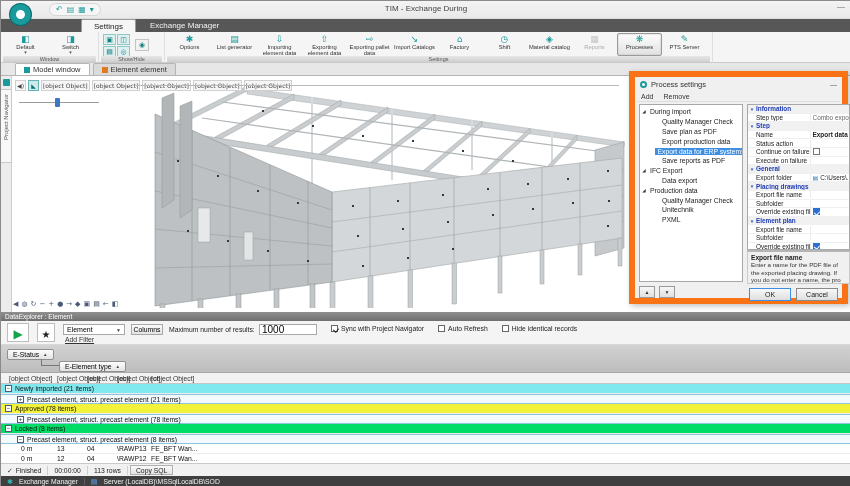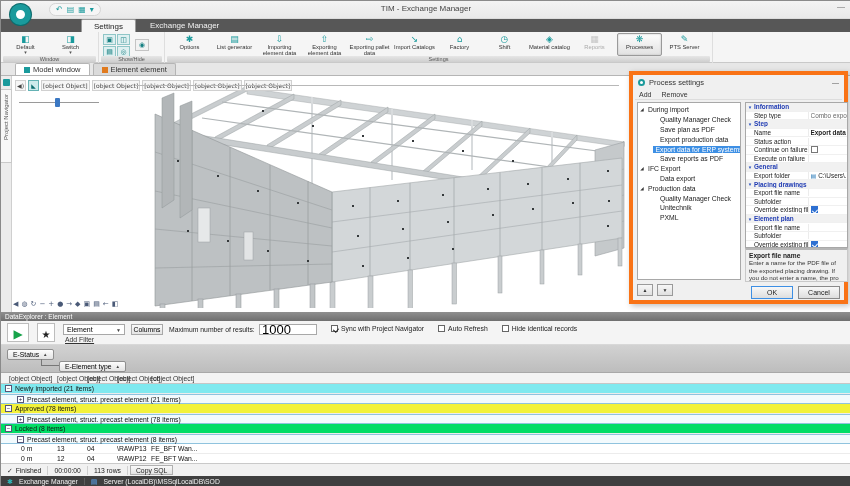--- a/index.html
+++ b/index.html
@@ -51,21 +51,21 @@
   .pb-btn.hl{background:#cdeaeb;border-color:#64b2b4;color:#0d6e70;}
   .pb-line{position:absolute;left:135px;top:9px;width:483px;height:1px;background:#b8b8b8;}
   .slider{position:absolute;left:18px;top:22px;width:80px;height:9px;}
   .slider .track{position:absolute;left:0;right:0;top:4px;height:1px;background:#9a9a9a;}
   .slider .handle{position:absolute;left:36px;top:0;width:5px;height:9px;background:#3b78c3;border-radius:1px;cursor:default;}
   .vp-tools{position:absolute;left:12px;bottom:3px;height:10px;display:flex;align-items:center;gap:3px;}
   .vp-tools span{font-family:"DejaVu Sans",sans-serif;font-size:7px;line-height:9px;color:#4a5a77;cursor:default;}
   .model-svg{position:absolute;left:11px;top:4px;}
 
   
-  .dlg{position:absolute;left:628px;top:70px;width:219px;height:233px;background:#f0f0f0;border:4px solid #f97316;box-shadow:2px 2px 6px rgba(0,0,0,.25);}
+  .dlg{position:absolute;left:628px;top:70px;width:219px;height:233px;background:#f0f0f0;border:6px solid #f97316;box-shadow:2px 2px 6px rgba(0,0,0,.25);}
   .dlg-title{position:absolute;left:0;top:0;right:0;height:14px;display:flex;align-items:center;gap:4px;padding:0 5px;font-size:7.5px;color:#333;}
   .dlg-ic{width:7px;height:7px;border:2px solid #1a9a9c;border-radius:50%;background:#fff;}
   .dlg-min{margin-left:auto;font-size:7px;color:#555;cursor:default;}
   .dlg-menu{position:absolute;left:2px;top:14px;right:2px;height:11px;display:flex;gap:10px;padding:0 4px;font-size:7px;color:#333;align-items:center;border-bottom:1px solid #ddd;}
   .dlg-menu span{cursor:default;}
   .tree{position:absolute;left:4px;top:27px;width:104px;height:178px;background:#fff;border:1px solid #a8a8a8;overflow:hidden;padding-top:2px;}
   .tree-item{display:flex;height:9.8px;align-items:center;font-size:6.8px;color:#222;cursor:default;}
   .tree-item .t-marker{visibility:hidden;width:8px;text-align:center;font-size:4.5px;color:#333;}
   .tree-item.tp .t-marker{visibility:visible;}
   .tree-item.tc{padding-left:12px;}
@@ -102,21 +102,21 @@
   .dx-toolbar{position:absolute;left:0;top:320px;width:850px;height:24px;background:#f4f4f4;border-bottom:1px solid #d8d8d8;}
   .dx-run{position:absolute;left:6px;top:2px;width:22px;height:19px;border:1px solid #bdbdbd;background:#fff;text-align:center;cursor:default;}
   .dx-run span{font-family:"DejaVu Sans",sans-serif;font-size:12px;line-height:18px;color:#17a34a;}
   .dx-star{position:absolute;left:36px;top:2px;width:18px;height:19px;border:1px solid #bdbdbd;background:#fff;text-align:center;cursor:default;}
   .dx-star span{font-family:"DejaVu Sans",sans-serif;font-size:10px;line-height:18px;color:#222;}
   .dx-select{position:absolute;left:62px;top:3px;width:62px;height:11px;border:1px solid #a8a8a8;background:#fff;font-size:7px;line-height:10px;padding:0 3px;display:flex;justify-content:space-between;cursor:default;}
   .dx-select .car{font-size:5px;color:#444;}
   .dx-filter{position:absolute;left:64px;top:15px;font-size:6.8px;color:#333;text-decoration:underline;cursor:default;}
   .dx-colsbtn{position:absolute;left:130px;top:3px;width:32px;height:11px;border:1px solid #a8a8a8;background:linear-gradient(#fafafa,#e4e4e4);font-size:6.8px;line-height:10px;text-align:center;cursor:default;}
   .dx-maxlabel{position:absolute;left:168px;top:5px;font-size:6.8px;color:#222;}
-  .dx-maxinput{position:absolute;left:258px;top:3px;width:58px;height:11px;border:1px solid #a8a8a8;background:#fff;font-size:13px;padding:0 2px;font-family:"Liberation Sans",sans-serif;}
+  .dx-maxinput{position:absolute;left:258px;top:3px;width:58px;height:11px;border:1px solid #a8a8a8;background:#fff;font-size:10px;padding:0 2px;font-family:"Liberation Sans",sans-serif;}
   .dx-cbs{position:absolute;left:330px;top:4px;display:flex;gap:14px;align-items:center;}
   .dx-cb{display:flex;align-items:center;gap:3px;font-size:6.8px;color:#222;cursor:default;}
   .cbx{width:7px;height:7px;border:1px solid #666;background:#fff;position:relative;display:inline-block;}
   .cbx.on::after{content:"";position:absolute;left:1.5px;top:0.5px;width:2.5px;height:4px;border:solid #222;border-width:0 1px 1px 0;transform:rotate(40deg);}
   .dx-groupby{position:absolute;left:0;top:344px;width:850px;height:28px;background:linear-gradient(#d2d2d2,#bdbdbd);border-bottom:1px solid #a8a8a8;}
   .pill{position:absolute;height:11px;border:1px solid #8f8f8f;border-radius:2px;background:linear-gradient(#fdfdfd,#e3e3e3);font-size:6.8px;line-height:10px;padding:0 5px;display:flex;gap:4px;align-items:center;cursor:default;}
   .pill .srt{font-size:4.5px;color:#444;}
   .pill.p0{left:6px;top:4px;}
   .pill.p1{left:58px;top:16px;}
   .pill-link{position:absolute;left:40px;top:14px;width:18px;height:7px;border-left:1px solid #777;border-bottom:1px solid #777;}
@@ -150,21 +150,21 @@
 
 <div class="app">
 
   <div class="titlebar">
     <div class="qat">
       <span class="qat-ic">↶</span>
         <span class="qat-ic">▤</span>
         <span class="qat-ic">▦</span>
         <span class="qat-ic">▾</span>
     </div>
-    <div class="win-title">TIM - Exchange Manager</div>
+    <div class="win-title">TIM - Exchange During</div>
     <div class="win-min">—</div>
   </div>
   <div class="app-logo"></div>
 
   <div class="ribbon-tabs">
     <div class="rtab on">Settings</div>
       <div class="rtab">Exchange Manager</div>
   </div>
 
   <div class="ribbon">

